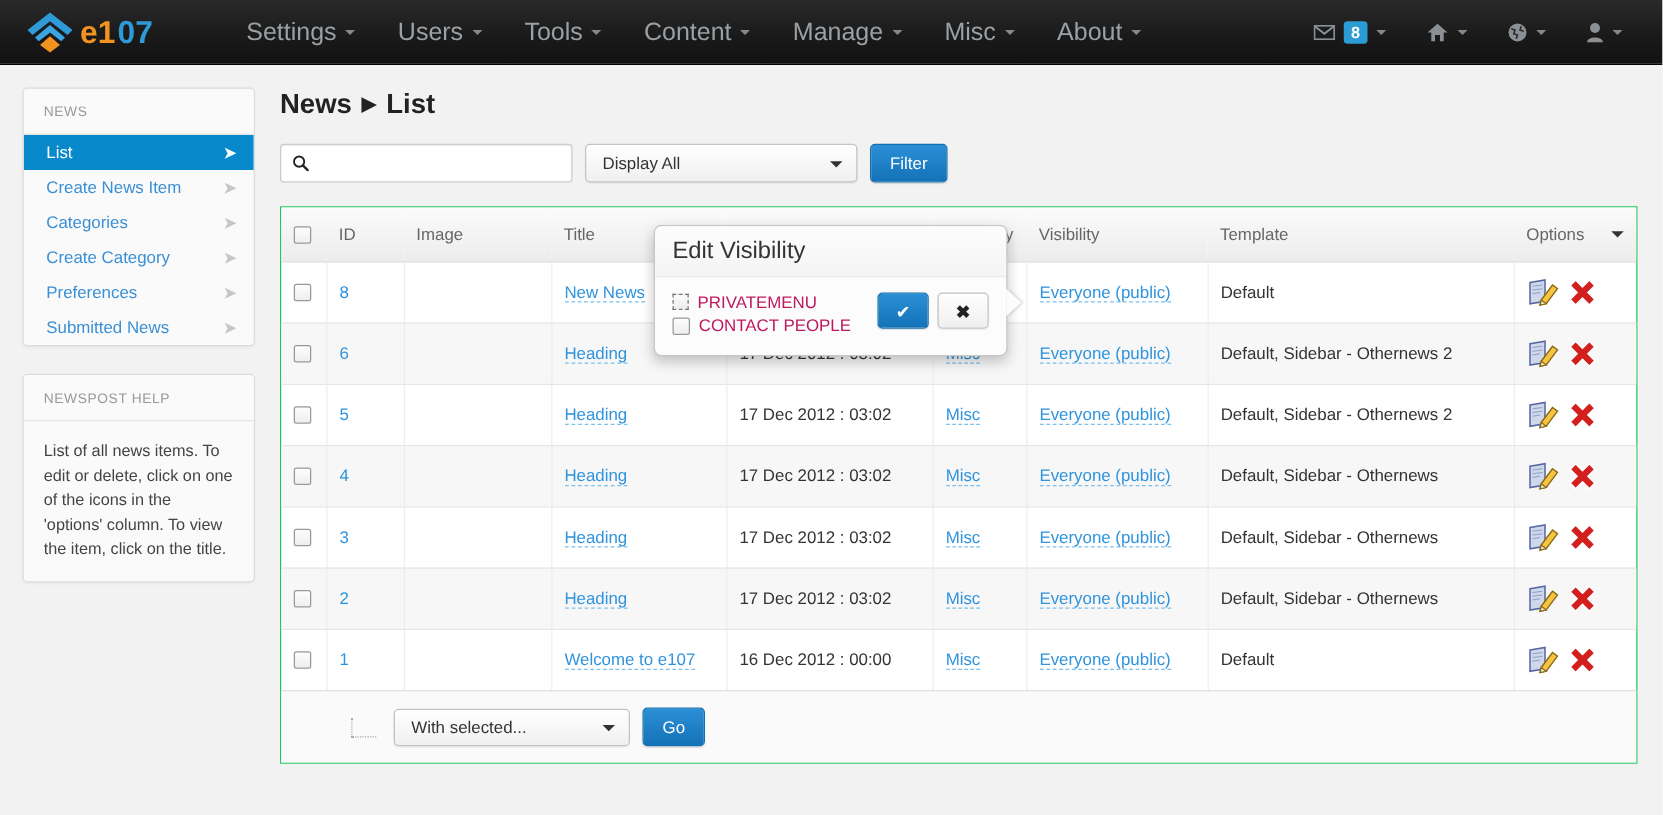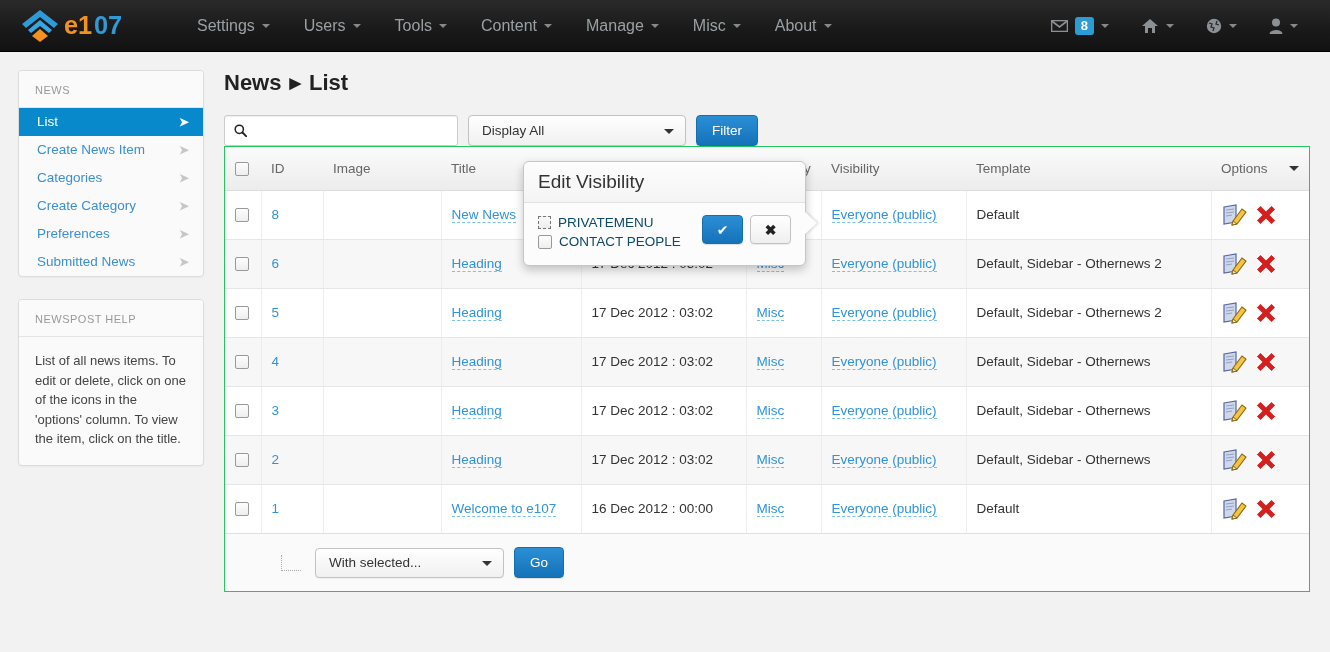--- a/index.html
+++ b/index.html
@@ -32,21 +32,21 @@
   .brand-logo { width: 44px; height: 36px; margin-right: 2px; }
   .brand-text { height: 30px; }
 
   .nav-items { display: flex; align-items: center; height: 100%; }
   .nav-item {
     display: flex; align-items: center;
     color: #9aa0a4;
     padding: 0 17px;
     height: 52px;
     line-height: 52px;
-    font-size: 16px;
+    font-size: 20px;
     cursor: pointer;
     text-decoration: none;
     white-space: nowrap;
   }
   .caret {
     display: inline-block;
     width: 0; height: 0;
     margin-left: 7px;
     border-left: 4px solid transparent;
     border-right: 4px solid transparent;
@@ -123,21 +123,21 @@
   .main { flex: 1; padding: 0 20px 0 20px; min-width: 0; }
   .page-title {
     font-size: 22px;
     font-weight: bold;
     color: #222;
     margin: 0 0 19px 0;
     display: flex; align-items: center; gap: 8px;
   }
   .tri { font-size: 15px; }
 
-  .filterbar { display: flex; align-items: center; gap: 10px; }
+  .filterbar { display: flex; align-items: center; gap: 10px; margin-bottom: 19px; }
   .search-wrap {
     position: relative;
     width: 234px; height: 31px;
     background: #fff;
     border: 1px solid #ccc;
     border-radius: 3px;
     box-shadow: inset 0 1px 1px rgba(0,0,0,0.07);
     display: flex; align-items: center;
   }
   .search-wrap svg { position: absolute; left: 9px; top: 8px; }
@@ -290,21 +290,21 @@
   }
   .popover-body {
     padding: 10px 14px 14px 14px;
     display: flex; align-items: flex-start;
   }
   .vis-opts { flex: 1; }
   .vis-row {
     display: flex; align-items: center;
     gap: 7px;
     font-size: 13.5px;
-    color: #0c4a6e;
+    color: #be185d;
     padding: 2px 0;
     cursor: pointer;
   }
   .chk-focus {
     width: 13px; height: 13px;
     border: 1px dashed #777;
     background: linear-gradient(to bottom,#fbfbfb,#ececec);
     display: inline-block;
   }
   .pop-btns { display: flex; gap: 7px; align-items: flex-start; padding-top: 2px; }

